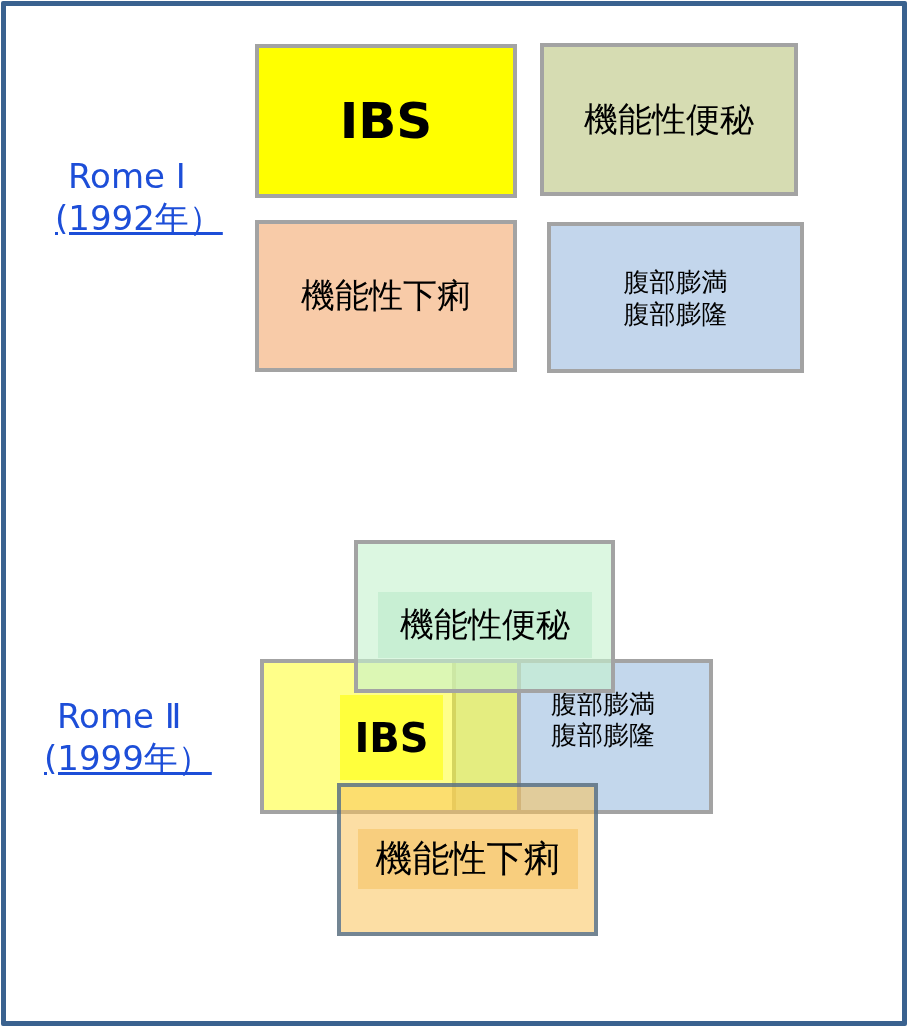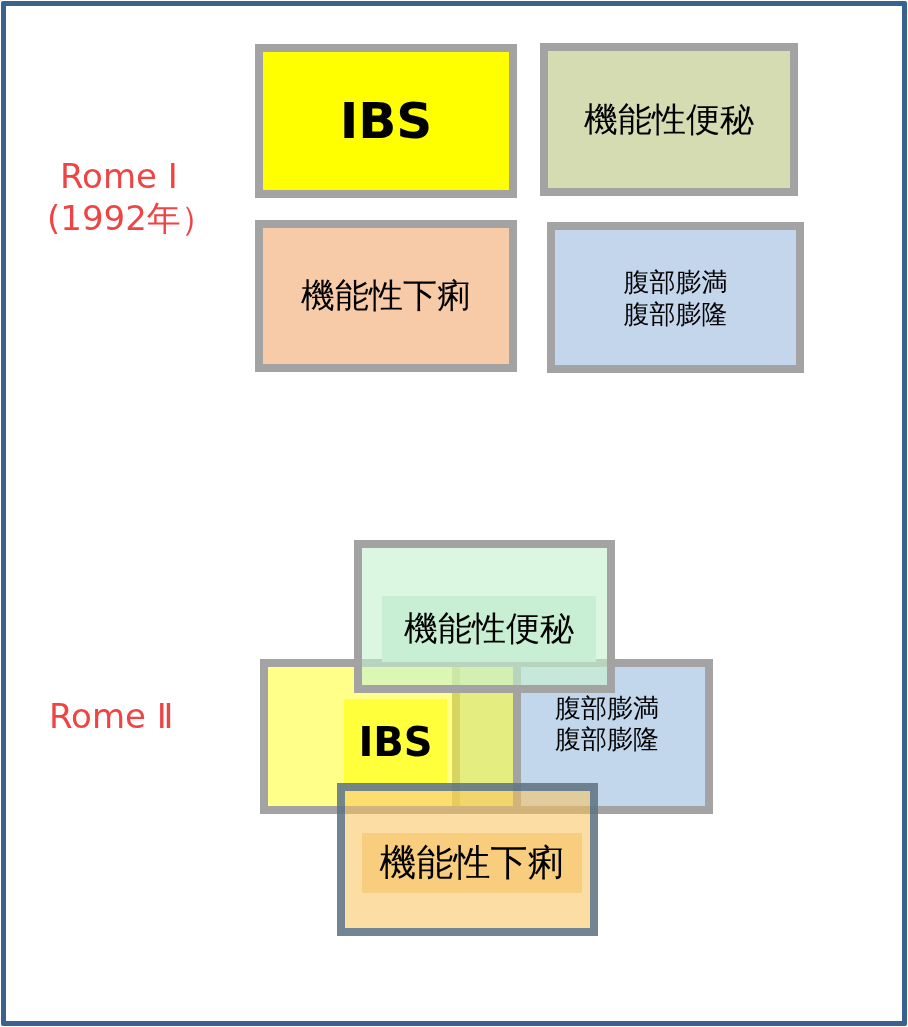--- a/index.html
+++ b/index.html
@@ -2,24 +2,24 @@
 <html><head>
 <meta charset="utf-8">
 <style>
   html,body{margin:0;padding:0;background:#ffffff;}
   #canvas{
     position:relative;width:908px;height:1027px;background:#ffffff;
     font-family:"DejaVu Sans","Liberation Sans",sans-serif;color:#000;
     overflow:hidden;
   }
   .frame{position:absolute;inset:1px;border:5px solid #3A628F;border-radius:2px;}
-  .section-label{position:absolute;font-size:34px;line-height:42px;color:#ef4444;white-space:nowrap;}
+  .section-label{position:absolute;font-size:34px;line-height:42px;color:#1d4ed8;white-space:nowrap;margin-left:8px;}
   .section-label .l1{display:block;padding-left:13px;}
-  .section-label .l2{display:block;}
-  .bx{position:absolute;box-sizing:border-box;border:8px solid #a3a3a3;}
+  .section-label .l2{display:block;text-decoration:underline;}
+  .bx{position:absolute;box-sizing:border-box;border:4px solid #a3a3a3;}
   .cntr{display:flex;align-items:center;justify-content:center;text-align:center;}
   .col{display:flex;flex-direction:column;align-items:center;justify-content:center;text-align:center;}
   
   #r1-ibs{left:255px;top:44px;width:262px;height:154px;}
   #r1-ibs .txt{font-size:50px;font-weight:600;}
   #r1-const{left:540px;top:43px;width:258px;height:153px;font-size:34px;}
   #r1-diar{left:255px;top:220px;width:262px;height:152px;font-size:34px;}
   #r1-bloat{left:547px;top:222px;width:257px;height:151px;font-size:26px;line-height:32px;}
   
   #r2-bloat{left:452px;top:659px;width:261px;height:155px;z-index:1;}
@@ -53,20 +53,21 @@
   <div class="bx cntr" id="r1-diar" style="background: rgb(248, 203, 168);">
     <span>機能性下痢</span>
   </div>
   <div class="bx col" id="r1-bloat" style="background: rgb(195, 214, 236);">
     <span>腹部膨満</span>
     <span>腹部膨隆</span>
   </div>
 
   <div class="section-label" id="r2-label">
     <span class="l1">Rome Ⅱ</span>
+    <span class="l2">(1999年）</span>
   </div>
 
   <div class="bx" id="r2-bloat" style="background: rgb(195, 215, 236);">
     <div class="txt">
       <div>腹部膨満</div>
       <div>腹部膨隆</div>
     </div>
   </div>
 
   <div class="bx" id="r2-ibs" style="background: rgba(255, 255, 40, 0.55);">

